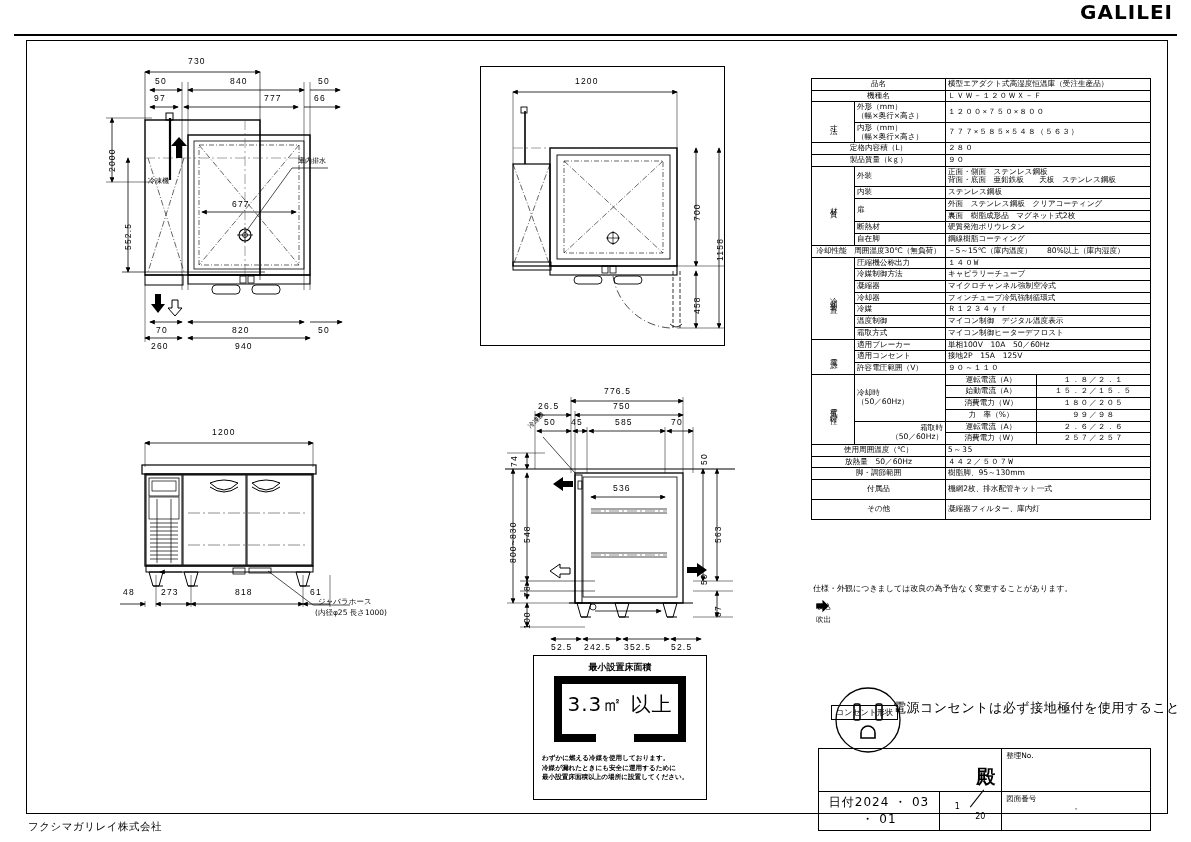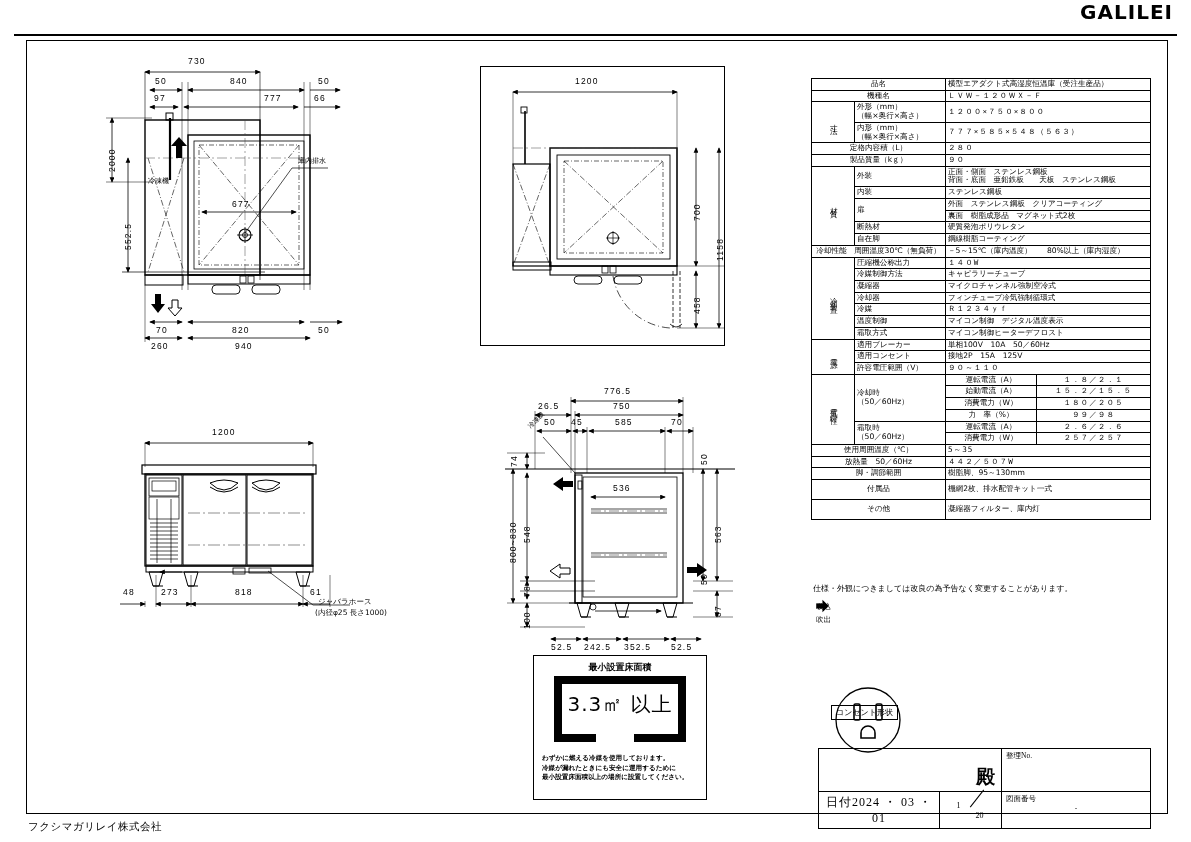--- a/index.html
+++ b/index.html
@@ -41,21 +41,21 @@
 
   
   #plug-lab{position:absolute;left:831px;top:661px;border:1px solid #000;padding:1px 4px;
             font-size:8px;font-family:"DejaVu Sans",sans-serif;margin-top:44px;}
   #plug-txt{position:absolute;left:893px;top:699px;font-size:13px;
             font-family:"DejaVu Sans",sans-serif;letter-spacing:0.5px;}
 
   
   #tb{position:absolute;left:818px;top:748px;width:333px;border-collapse:collapse;
       font-size:7.5px;font-family:"DejaVu Sans",sans-serif;}
-  #tb td{border:1px solid #000;padding:2px 4px;vertical-align:top;font-family:Liberation Serif, serif;}
+  #tb td{border:1px solid #000;padding:2px 4px;vertical-align:top;}
 
   
   #floorbox{position:absolute;left:533px;top:655px;width:172px;height:143px;border:1px solid #000;
             background:#fff;}
   #fb-title{position:absolute;left:0;top:5px;width:100%;text-align:center;font-size:9px;
             font-weight:bold;font-family:"DejaVu Sans",sans-serif;}
   #fb-u{position:absolute;left:20px;top:20px;width:132px;height:66px;
         border:8px solid #000;border-top:8px solid #000;border-bottom:none;box-sizing:border-box;}
   #fb-u2{position:absolute;left:20px;top:78px;width:132px;height:8px;background:#000;}
   #fb-gap{position:absolute;left:62px;top:78px;width:38px;height:9px;background:#fff;}
@@ -550,21 +550,21 @@
       </tr>
       <tr>
         <td class="c">消費電力（W）</td>
         <td class="c mono">１８０／２０５</td>
       </tr>
       <tr>
         <td class="c">力　率（%）</td>
         <td class="c mono">９９／９８</td>
       </tr>
       <tr>
-        <td class="lab2" rowspan="2" style="white-space:pre-line;">霜取時
+        <td class="lab2" rowspan="2" style="white-space:pre-line;text-align:right;">霜取時
 （50／60Hz）</td>
         <td class="c">運転電流（A）</td>
         <td class="c mono">２．６／２．６</td>
       </tr>
       <tr>
         <td class="c">消費電力（W）</td>
         <td class="c mono">２５７／２５７</td>
       </tr>
 
       <tr>
@@ -607,20 +607,21 @@
     </div>
   </div>
 
   <div id="plug-lab">コンセント形状</div>
   <svg width="80" height="80" style="left:828px;top:680px;">
     <circle cx="40" cy="40" r="32" fill="none" stroke="#000" stroke-width="1.3"></circle>
     <rect x="26" y="24" width="6" height="16" rx="1.5" fill="none" stroke="#000" stroke-width="1.6"></rect>
     <rect x="48" y="24" width="6" height="16" rx="1.5" fill="none" stroke="#000" stroke-width="1.6"></rect>
     <path d="M33,58 l0,-5 a7,7 0 0 1 14,0 l0,5 z" fill="none" stroke="#000" stroke-width="1.6"></path>
   </svg>
+  <div id="plug-txt">電源コンセントは必ず接地極付を使用すること</div>
 
   <table id="tb">
     <tbody>
       <tr>
         <td style="width:180px;height:38px;position:relative;">
           <span style="position:absolute;right:6px;bottom:1px;font-size:19px;font-weight:bold;">殿</span>
         </td>
         <td style="width:146px;">
           <div>整理No.</div>
           <div></div>

